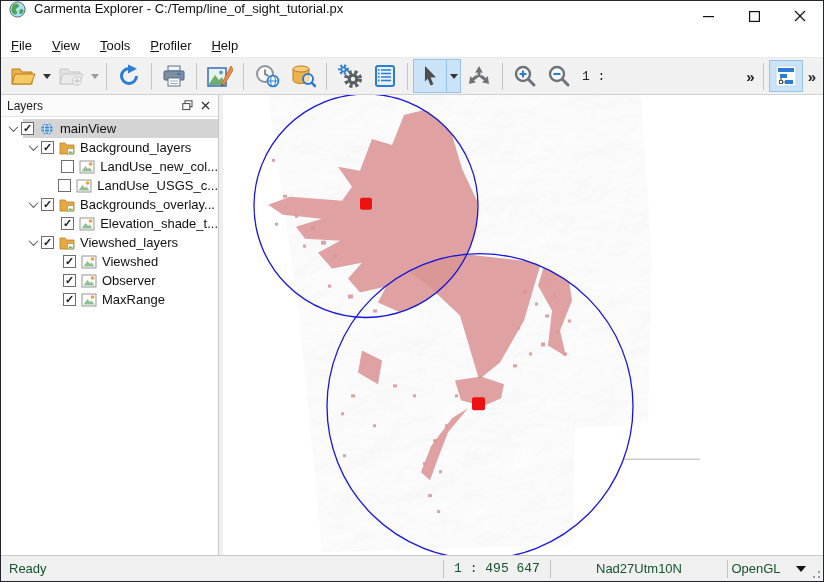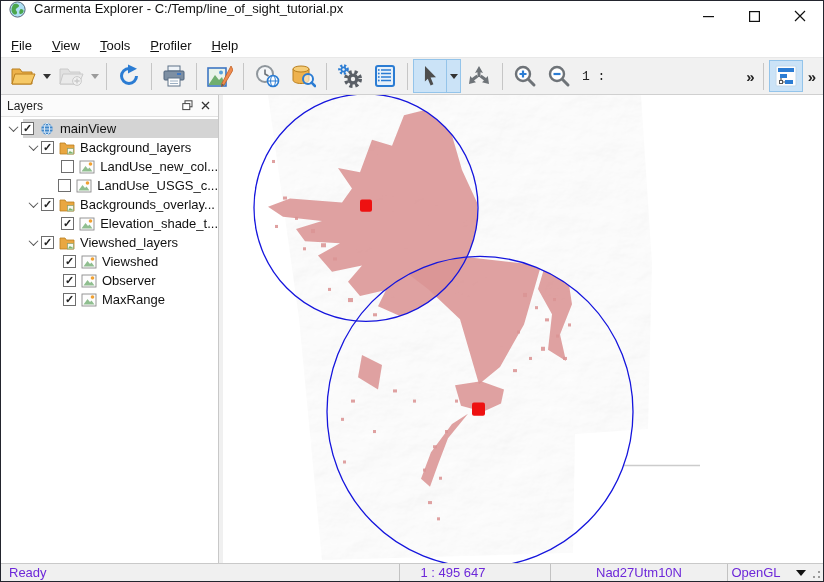--- a/index.html
+++ b/index.html
@@ -49,24 +49,24 @@
   .arrow-box { width:12px; height:12px; display:flex; align-items:center; justify-content:center; flex:0 0 auto; }
   .exp-arrow { width:7px; height:7px; border-right:1.6px solid #555; border-bottom:1.6px solid #555; transform:rotate(45deg) translate(-1px,-1px); }
   .cb { width:13px; height:13px; border:1px solid #6e6e6e; background:#fff; margin:0 5px 0 2px;
         display:flex; align-items:center; justify-content:center; font-size:11px; font-weight:bold; color:#222; flex:0 0 auto; line-height:1; }
   .tree-ico { width:16px; height:14px; margin-right:5px; flex:0 0 auto; }
   .tree-label { white-space:nowrap; }
   .splitter { width:4px; background:#f0f0f0; flex:0 0 auto; cursor:col-resize; }
   .map { flex:1 1 auto; position:relative; background:#fff; min-width:0; }
   .map svg.mapsvg { position:absolute; inset:0; width:100%; height:100%; }
   
-  .statusbar { height:18px; background:#f0f0f0; border-top:1px solid #c9c9c9; display:flex; align-items:center; font-size:13px; color:#6d28d9; flex:0 0 auto; }
+  .statusbar { height:26px; background:#f0f0f0; border-top:1px solid #c9c9c9; display:flex; align-items:center; font-size:13px; color:#14532d; flex:0 0 auto; }
   .st-seg { height:18px; display:flex; align-items:center; justify-content:center; border-left:1px solid #c2c2c2; flex:0 0 auto; }
   .st-ready { flex:1 1 auto; border-left:none; justify-content:flex-start; padding-left:8px; }
-  .st-e { width:118px; } .st-n { width:113px; } .st-scale { width:107px; } .st-proj { width:177px;margin-left:44px; } .st-gl { width:82px; gap:15px; }
+  .st-e { width:118px; } .st-n { width:113px; } .st-scale { width:107px;font-family:Liberation Mono, monospace; } .st-proj { width:177px; } .st-gl { width:82px; gap:15px; }
   .gl-caret { width:0; height:0; border-left:5px solid transparent; border-right:5px solid transparent; border-top:6px solid #111; }
   .grip { width:14px; height:100%; position:relative; }
   .grip i { position:absolute; width:2px; height:2px; background:#9a9a9a; }
 </style>
 </head>
 <body>
 
 <div class="window">
 
   <div class="titlebar">

